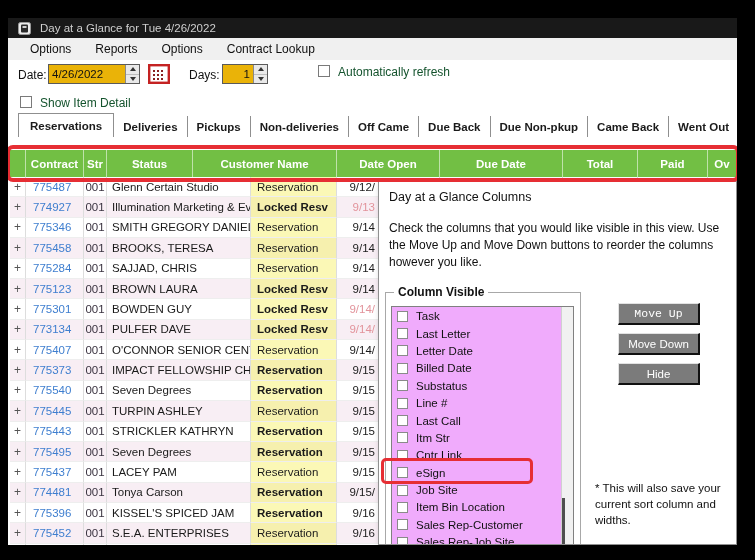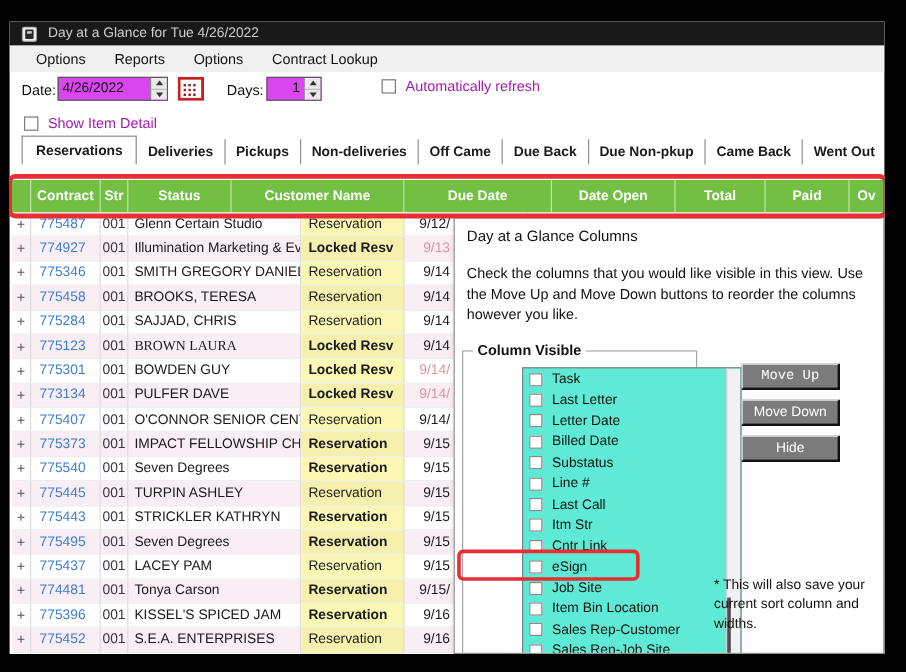--- a/index.html
+++ b/index.html
@@ -14,31 +14,31 @@
   }
   
   .titlebar{position:absolute;left:0;top:0;width:100%;height:20px;background:#191919;display:flex;align-items:center;}
   .titlebar .app-icon{width:13px;height:13px;margin-left:10px;flex:0 0 auto;}
   .titlebar .title{color:#cfcfcf;font-size:11.5px;margin-left:9px;white-space:nowrap;}
   
   .menubar{position:absolute;left:0;top:20px;width:100%;height:22px;background:#f0f0f0;display:flex;align-items:center;padding-left:10px;box-sizing:border-box;}
   .menu-item{font-size:12px;color:#111;padding:0 12px;cursor:default;white-space:nowrap;}
   
   .lbl{position:absolute;font-size:12px;color:#111;white-space:nowrap;}
-  .field{position:absolute;height:20px;border:1px solid #5a5a5a;background:#d946ef;box-sizing:border-box;display:flex;}
+  .field{position:absolute;height:20px;border:1px solid #5a5a5a;background:#eab308;box-sizing:border-box;display:flex;}
   .field .val{flex:1;font-size:11.5px;line-height:18px;padding:0 3px;color:#111;overflow:hidden;}
   .field .val.right{text-align:right;}
   .spinner{width:13px;border-left:1px solid #8a8a8a;display:flex;flex-direction:column;flex:0 0 auto;}
   .spin-btn{flex:1;background:#e9e9e9;display:flex;align-items:center;justify-content:center;border-bottom:1px solid #bdbdbd;}
   .spin-btn:last-child{border-bottom:none;}
   .tri-up{width:0;height:0;border-left:3px solid transparent;border-right:3px solid transparent;border-bottom:4px solid #333;}
   .tri-down{width:0;height:0;border-left:3px solid transparent;border-right:3px solid transparent;border-top:4px solid #333;}
   .cal-btn{position:absolute;left:140px;top:46px;width:22px;height:20px;}
   .checkbox{display:inline-block;width:12px;height:12px;background:#fff;border:1px solid #7a7a7a;box-sizing:border-box;vertical-align:middle;flex:0 0 auto;}
-  .check-row{position:absolute;display:flex;align-items:center;gap:8px;font-size:12px;color:#a21caf;white-space:nowrap;}
+  .check-row{position:absolute;display:flex;gap:8px;font-size:12px;color:#14532d;white-space:nowrap;}
   
   .tabs{position:absolute;left:10px;top:94px;height:25px;display:flex;align-items:flex-end;font-size:11.5px;font-weight:600;color:#1a1a1a;}
   .tab{padding:5px 9px 4px 9px;border-right:1px solid #8f8f8f;white-space:nowrap;cursor:default;}
   .tab:last-child{border-right:none;}
   .tab.active{border:1px solid #8f8f8f;border-bottom:none;background:#fff;padding:6px 11px 5px 11px;}
   
   .thead{position:absolute;left:2px;top:132px;width:727px;height:27px;background:var(--header-green);display:flex;align-items:center;}
   .th{color:#fff;font-size:11.5px;font-weight:bold;text-align:center;box-sizing:border-box;border-right:1px solid rgba(255,255,255,.55);height:100%;display:flex;align-items:center;justify-content:center;overflow:hidden;}
   .tbody{position:absolute;left:2px;top:159px;width:727px;height:368px;overflow:hidden;}
   .trow{display:flex;height:20.39px;background:#fff;}
@@ -56,21 +56,21 @@
   
   .hl-red{position:absolute;border:4px solid var(--highlight-red);border-radius:7px;box-sizing:border-box;pointer-events:none;z-index:30;}
   .hl-header{left:-2px;top:127px;width:734px;height:37px;}
   .hl-esign{left:373px;top:440px;width:152px;height:26px;border-width:3px;border-radius:5px;}
   
   .dialog{position:absolute;left:370px;top:163px;width:359px;height:364px;background:#fff;border:1px solid #909090;box-shadow:2px 2px 6px rgba(0,0,0,.25);box-sizing:border-box;overflow:hidden;z-index:10;}
   .dlg-title{position:absolute;left:10px;top:8px;font-size:12.5px;color:#111;}
   .dlg-para{position:absolute;left:10px;top:38px;width:347px;font-size:12px;line-height:17px;color:#111;}
   .groupbox{position:absolute;left:6px;top:110px;width:196px;height:270px;border:1px solid #a8a8a8;box-sizing:border-box;}
   .group-legend{position:absolute;left:8px;top:-8px;background:#fff;padding:0 4px;font-size:12px;font-weight:bold;color:#111;white-space:nowrap;}
-  .listbox{position:absolute;left:5px;top:13px;width:183px;height:252px;border:1px solid #808080;background:#5eead4;box-sizing:border-box;overflow:hidden;margin-left:44px;}
+  .listbox{position:absolute;left:5px;top:13px;width:183px;height:252px;border:1px solid #808080;background:#f0abfc;box-sizing:border-box;overflow:hidden;}
   .list-item{height:17.4px;display:flex;align-items:center;padding-top:1px;box-sizing:border-box;}
   .list-item .checkbox{width:11px;height:11px;margin-left:5px;border-color:#8a8a8a;}
   .list-item .li-label{font-size:11.5px;color:#111;margin-left:8px;white-space:nowrap;}
   .scroll-track{position:absolute;right:0;top:0;width:11px;height:100%;background:#f1f1f1;border-left:1px solid #d0d0d0;}
   .scroll-thumb{position:absolute;left:0;top:191px;width:3px;height:52px;background:#4f4f4f;}
   .dlg-btn{position:absolute;left:239px;width:82px;height:22px;background:#7b7b7b;color:#fff;font-size:11.5px;display:flex;align-items:center;justify-content:center;border-top:1px solid #e2e2e2;border-left:1px solid #e2e2e2;border-right:2px solid #111;border-bottom:2px solid #111;box-sizing:border-box;cursor:default;white-space:nowrap;}
   .dlg-note{position:absolute;left:216px;top:298px;width:140px;font-size:11.5px;line-height:16px;color:#111;}
 </style>
 </head>
 <body>
@@ -152,22 +152,22 @@
       <div class="tab">Went Out</div>
       <div class="tab">Open Items</div>
     </div>
 
   <div class="thead">
       <div class="th" style="width: 16px;"></div>
       <div class="th" style="width: 58px;">Contract</div>
       <div class="th" style="width: 23px;">Str</div>
       <div class="th" style="width: 86px;">Status</div>
       <div class="th" style="width: 144px;">Customer Name</div>
+      <div class="th" style="width: 103px;">Date Open</div>
       <div class="th" style="width: 123px;">Due Date</div>
-      <div class="th" style="width: 103px;">Date Open</div>
       <div class="th" style="width: 75px;">Total</div>
       <div class="th" style="width: 70px;">Paid</div>
       <div class="th" style="width: 29px;">Ov</div>
     </div>
   <div class="tbody">
       <div class="trow">
         <div class="td expand" style="width: 16px;">+</div>
         <div class="td contract" style="width: 58px;">775487</div>
         <div class="td str" style="width: 23px;">001</div>
         <div class="td name" style="width: 144px;">Glenn Certain Studio</div>
@@ -223,21 +223,21 @@
         <div class="td date" style="width: 103px;">9/14</div>
         <div class="td" style="width: 123px;"></div>
         <div class="td" style="width: 75px;"></div>
         <div class="td" style="width: 70px;"></div>
         <div class="td" style="width: 29px;"></div>
       </div>
       <div class="trow alt">
         <div class="td expand" style="width: 16px;">+</div>
         <div class="td contract" style="width: 58px;">775123</div>
         <div class="td str" style="width: 23px;">001</div>
-        <div class="td name" style="width: 144px; font-family: Liberation Serif, serif;">BROWN LAURA</div>
+        <div class="td name" style="width: 144px;">BROWN LAURA</div>
         <div class="td status bold" style="width: 86px;">Locked Resv</div>
         <div class="td date" style="width: 103px;">9/14</div>
         <div class="td" style="width: 123px;"></div>
         <div class="td" style="width: 75px;"></div>
         <div class="td" style="width: 70px;"></div>
         <div class="td" style="width: 29px;"></div>
       </div>
       <div class="trow">
         <div class="td expand" style="width: 16px;">+</div>
         <div class="td contract" style="width: 58px;">775301</div>

